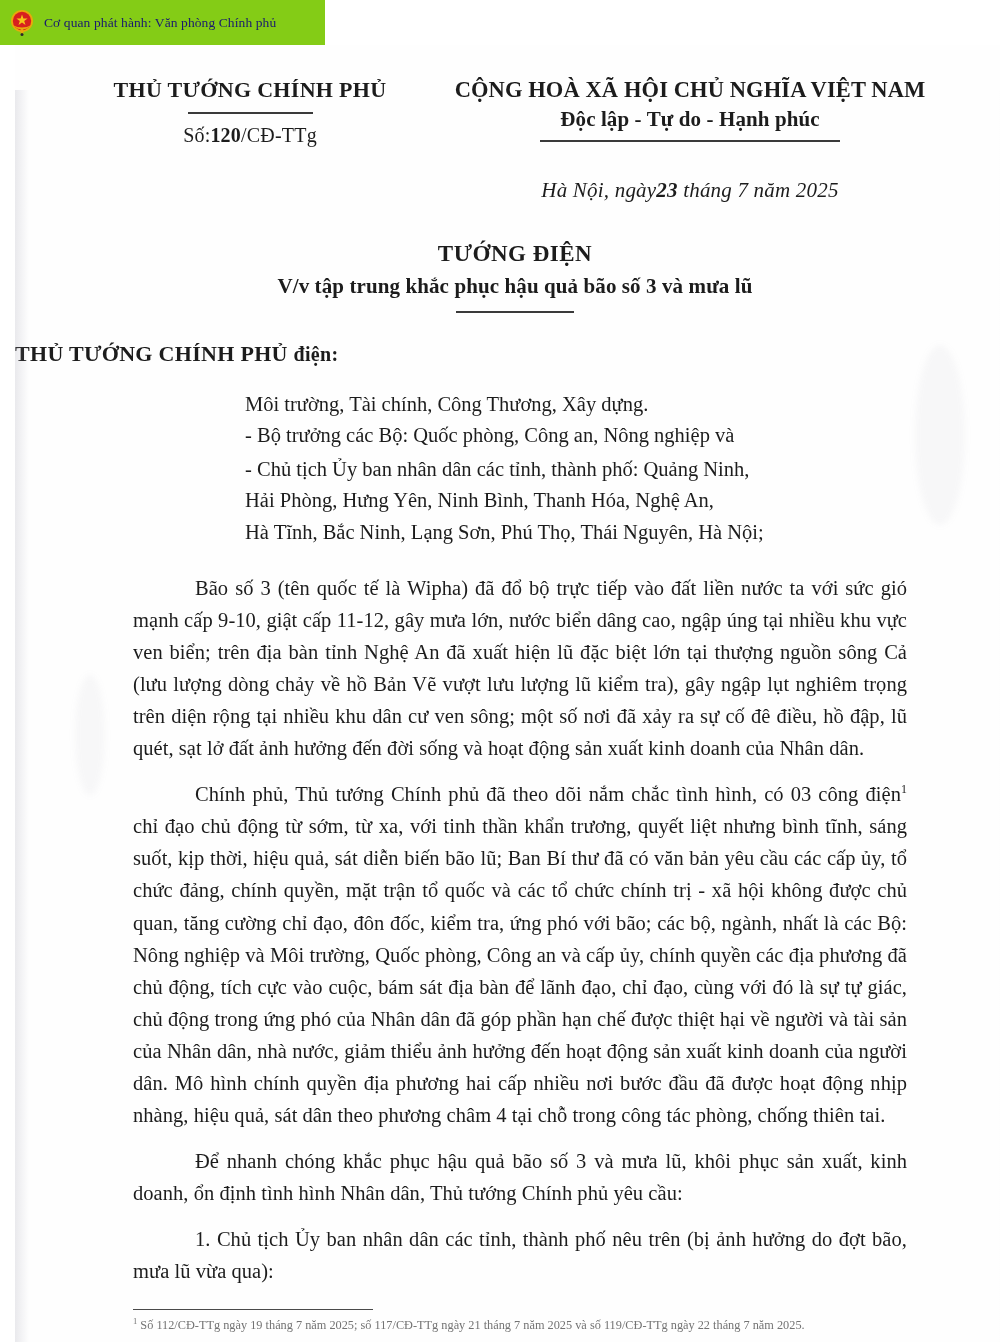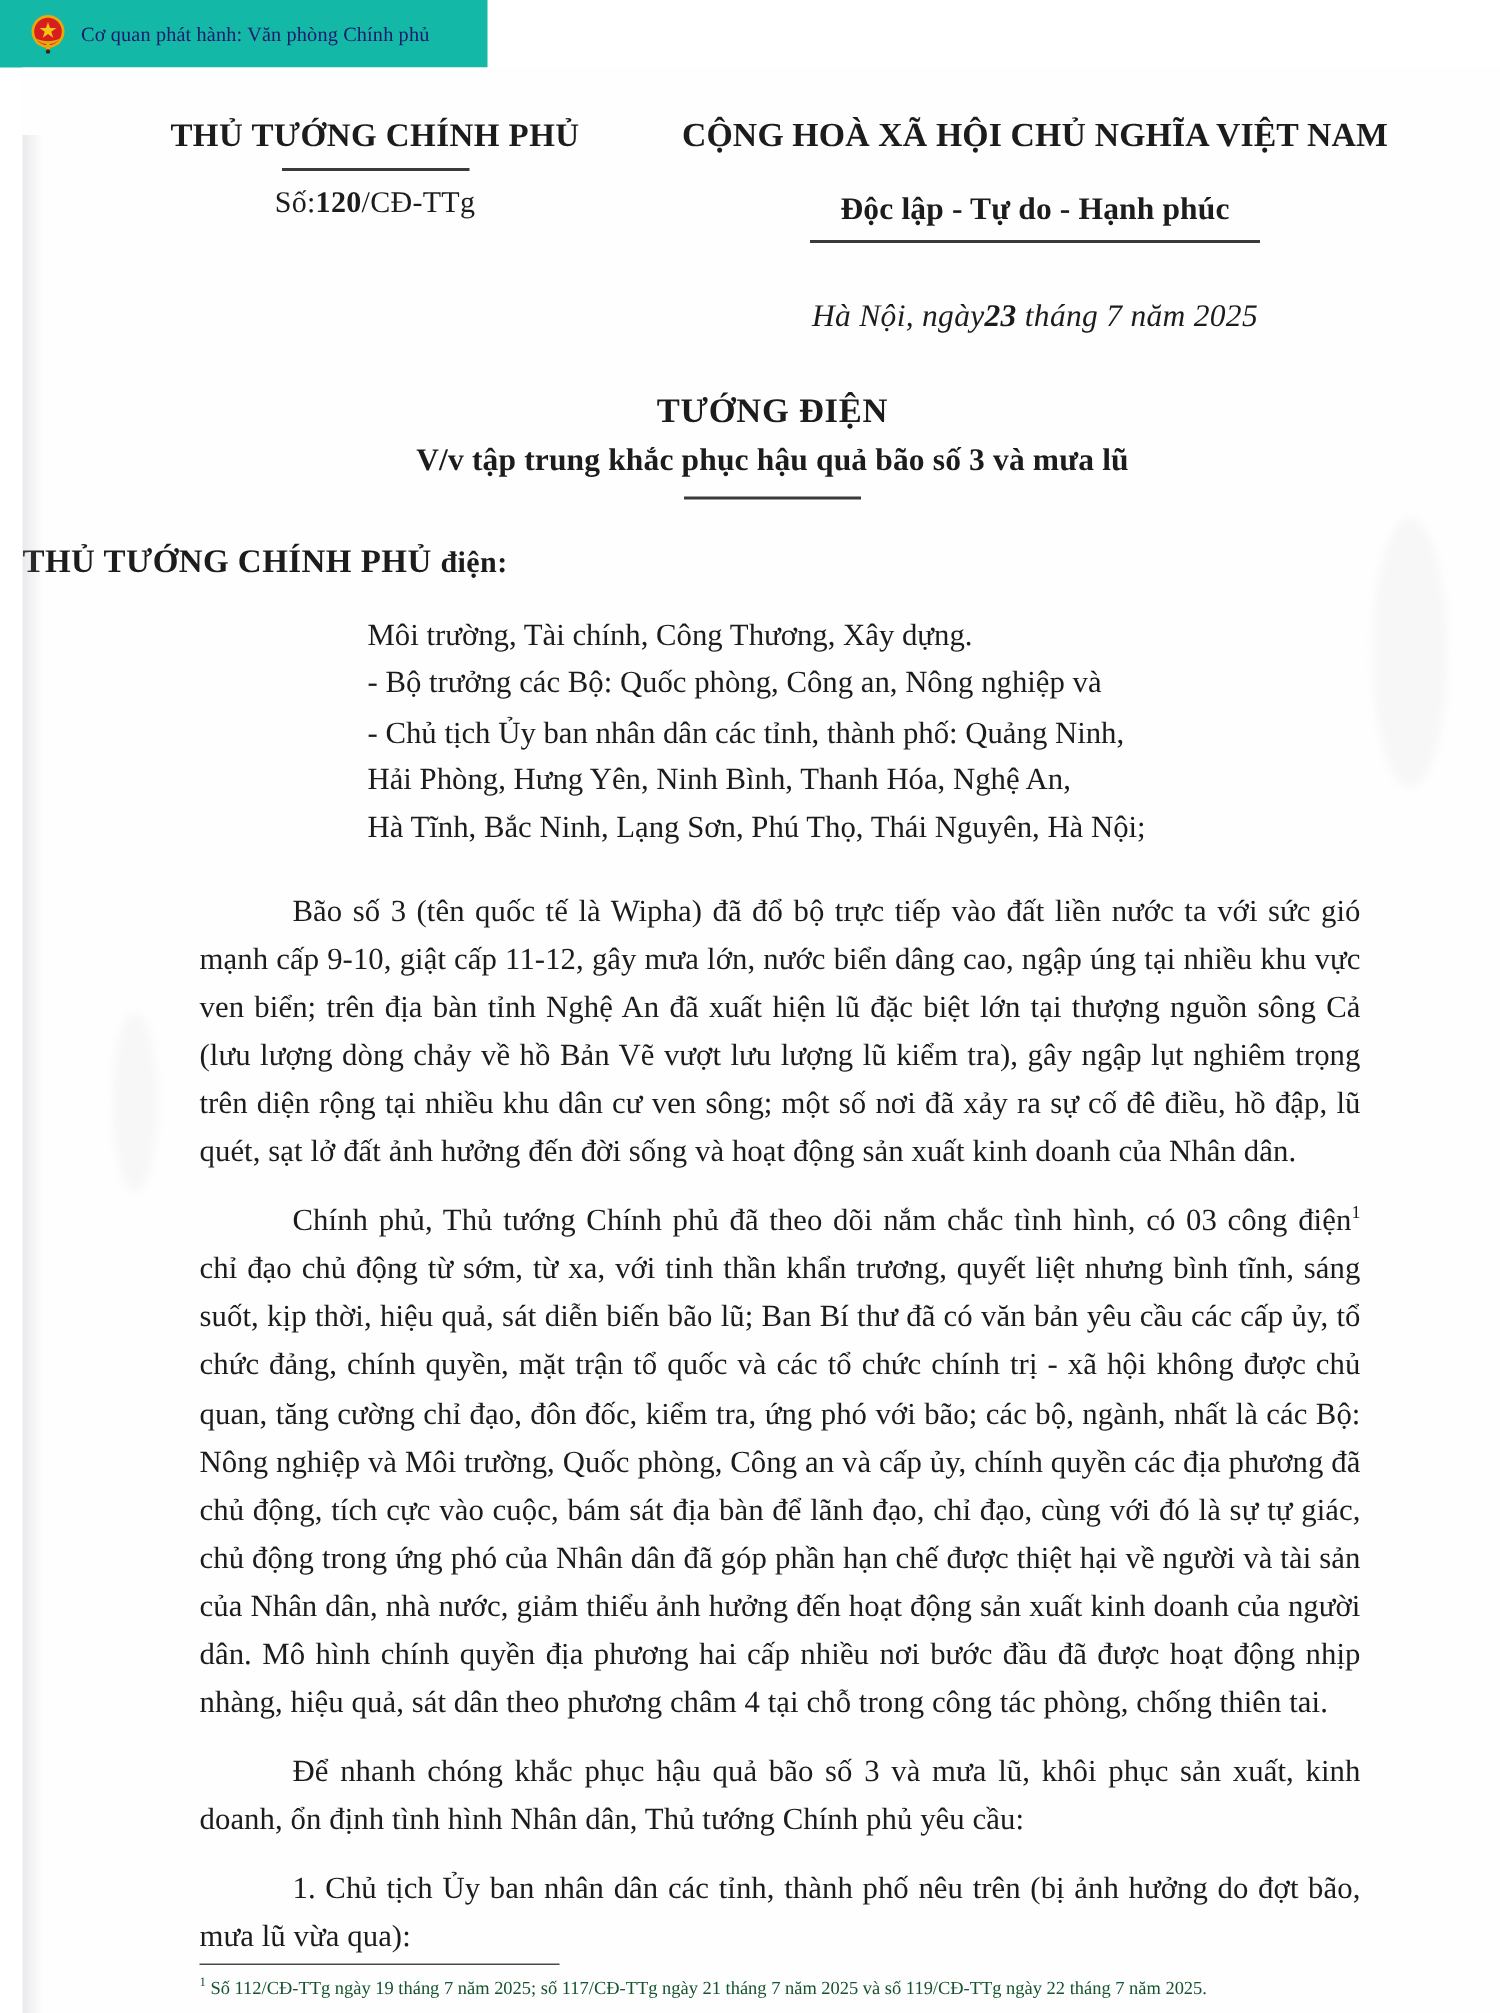--- a/index.html
+++ b/index.html
@@ -13,24 +13,24 @@
     position: relative;
     overflow: hidden;
   }
 
   
   .viewer-banner {
     position: absolute;
     top: 0; left: 0;
     width: 325px;
     height: 45px;
-    background: #14b8a6;
+    background: #84cc16;
     display: flex;
     align-items: center;
-    padding-left: 16px;
+    padding-left: 6px;
     gap: 6px;
   }
   .emblem {
     width: 32px; height: 32px;
     position: relative;
     flex: 0 0 auto;
   }
   .emblem svg { display: block; }
   .viewer-banner .issuer-text {
     font-family: "Liberation Serif", serif;
@@ -98,21 +98,21 @@
   }
   .hdr-nation {
     font-size: 22.5px;
     font-weight: bold;
     letter-spacing: 0.1px;
     white-space: nowrap;
   }
   .hdr-motto {
     font-size: 21px;
     font-weight: bold;
-    margin-top: 24px;
+    margin-top: 4px;
     letter-spacing: 0.1px;
   }
   .rule {
     height: 2px;
     background: #3a3a3a;
     margin: 9px auto 0;
   }
   .rule-left { width: 125px; }
   .rule-right { width: 300px; margin-top: 8px; }
 
@@ -212,21 +212,21 @@
   }
   .footnote-rule {
     width: 240px;
     height: 1.5px;
     background: #4a4a4a;
     margin-bottom: 7px;
   }
   .footnote-text {
     font-size: 12.3px;
     line-height: 1.35;
-    color: #14532d;
+    color: #737373;
     text-align: left;
   }
   .footnote-text sup {
     font-size: 8.5px;
     vertical-align: super;
     line-height: 0;
   }
 </style>
 </head>
 <body>

